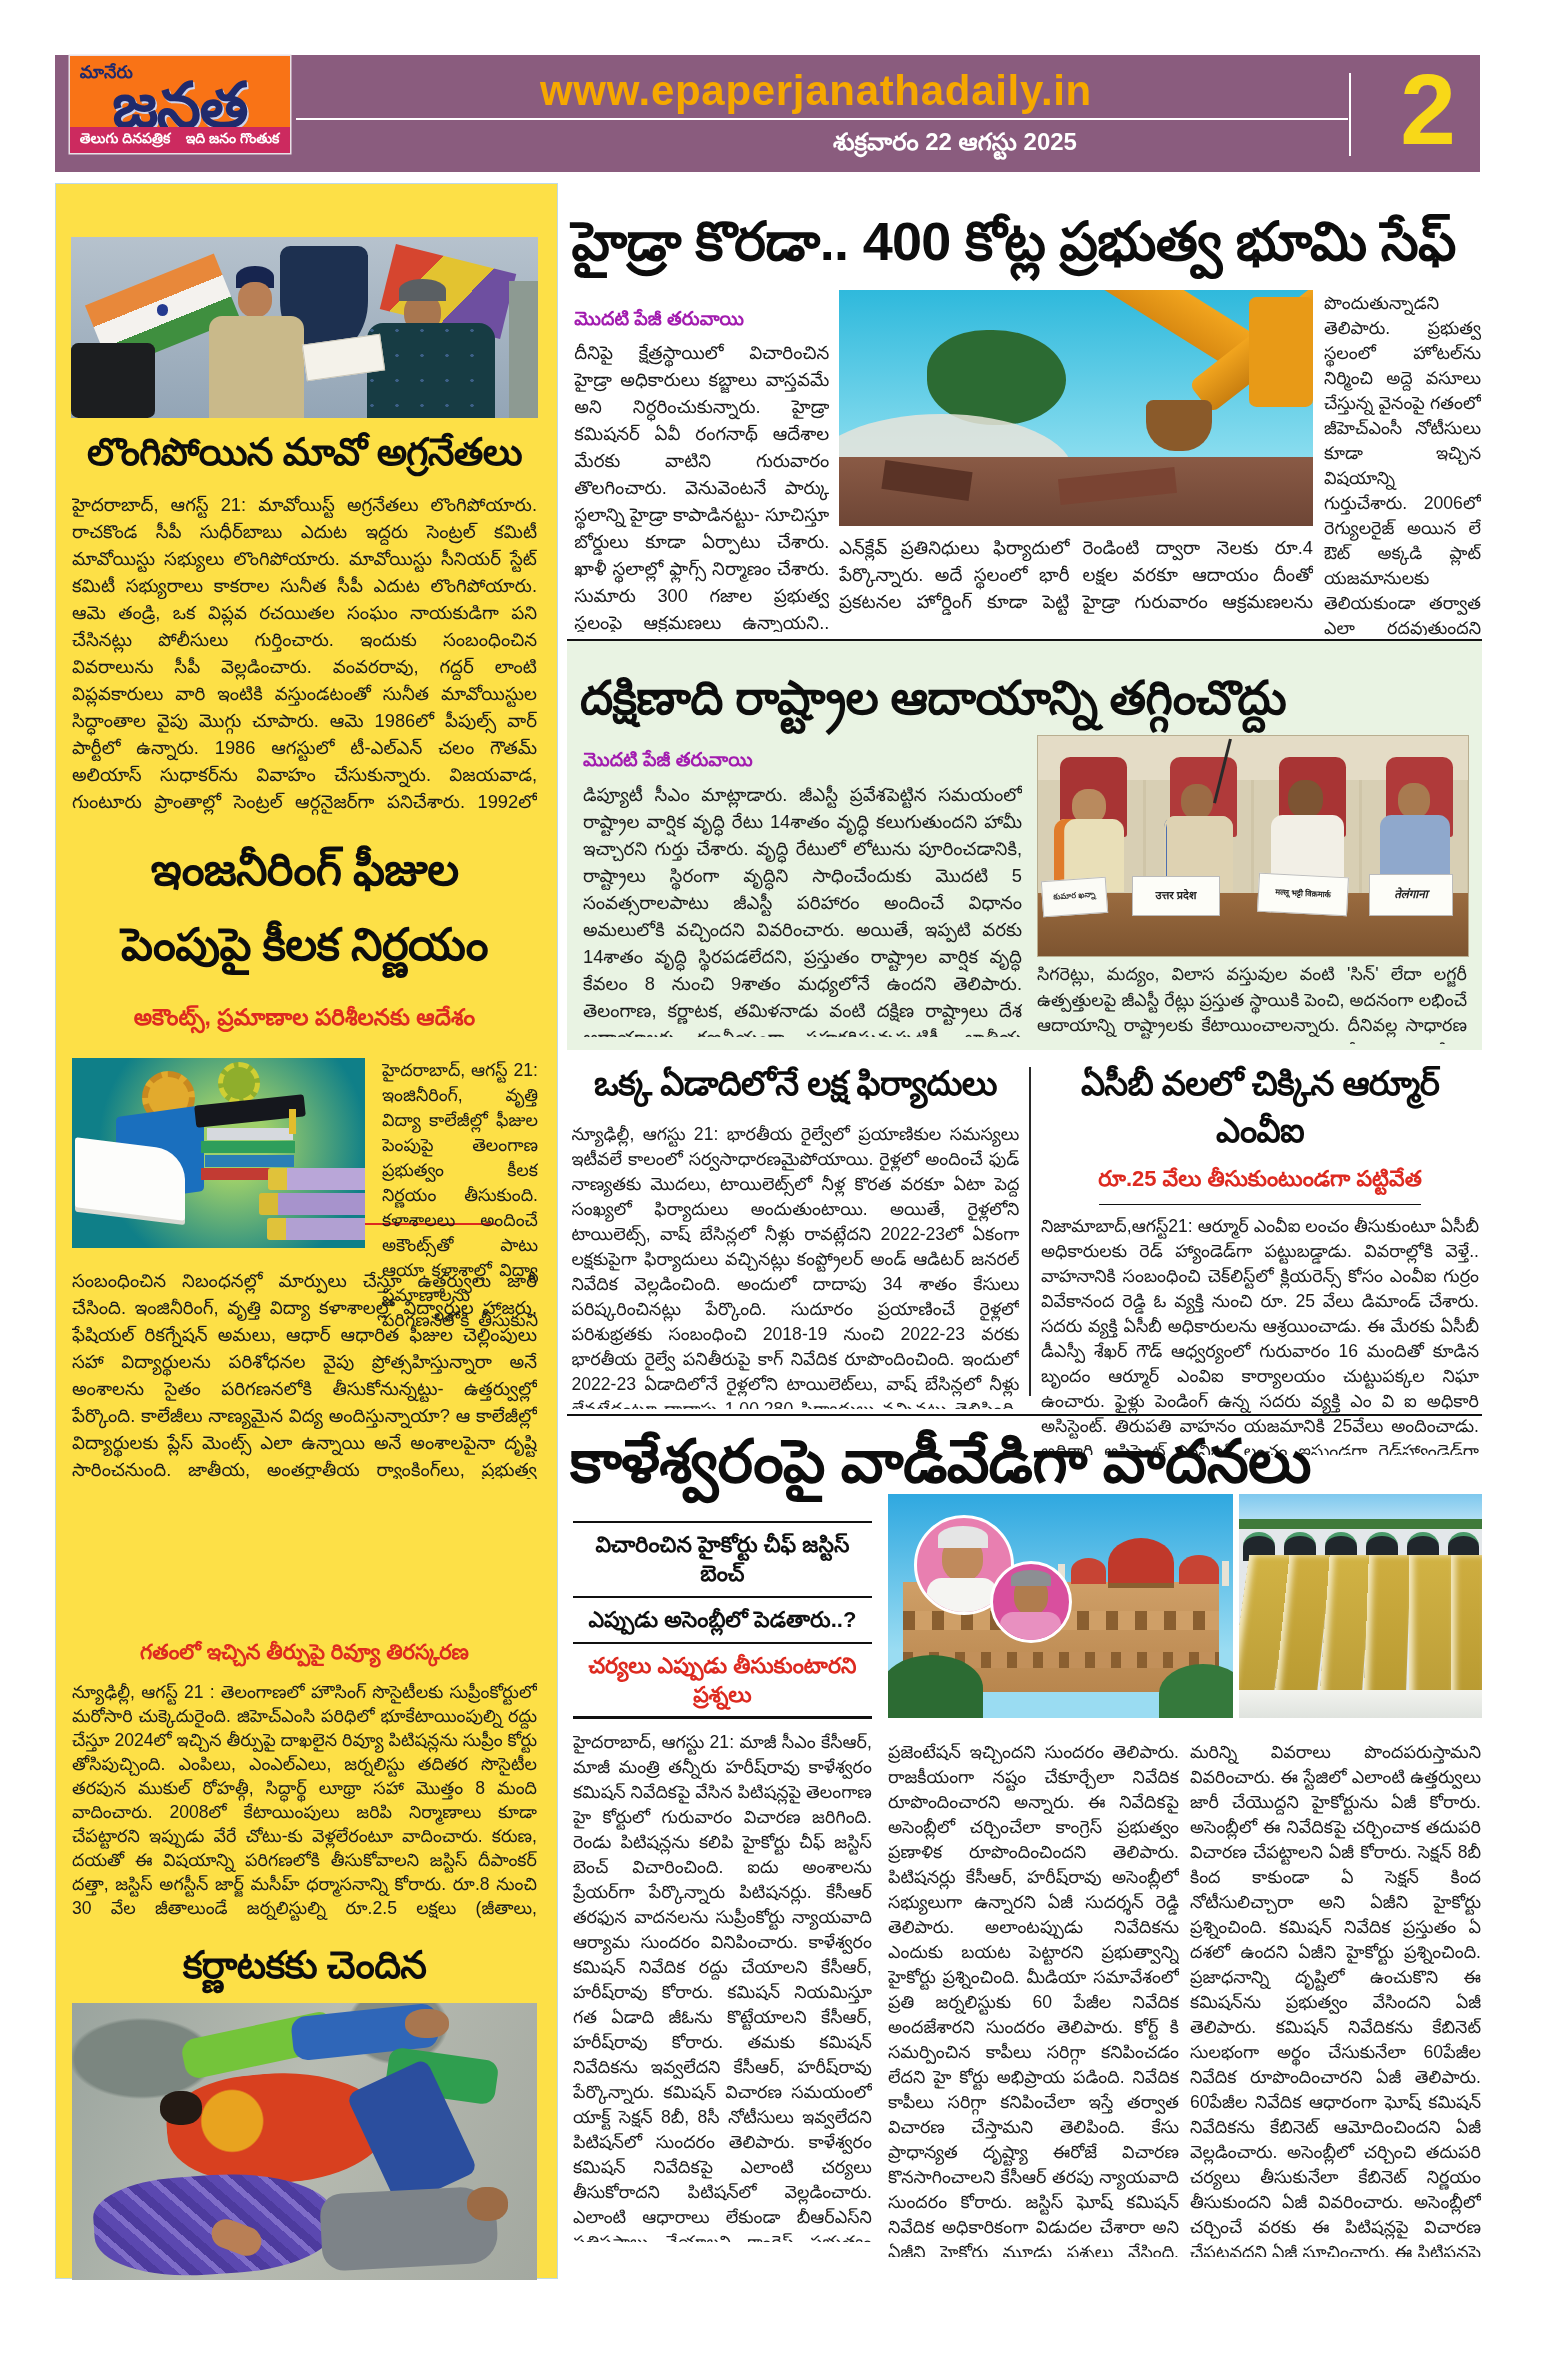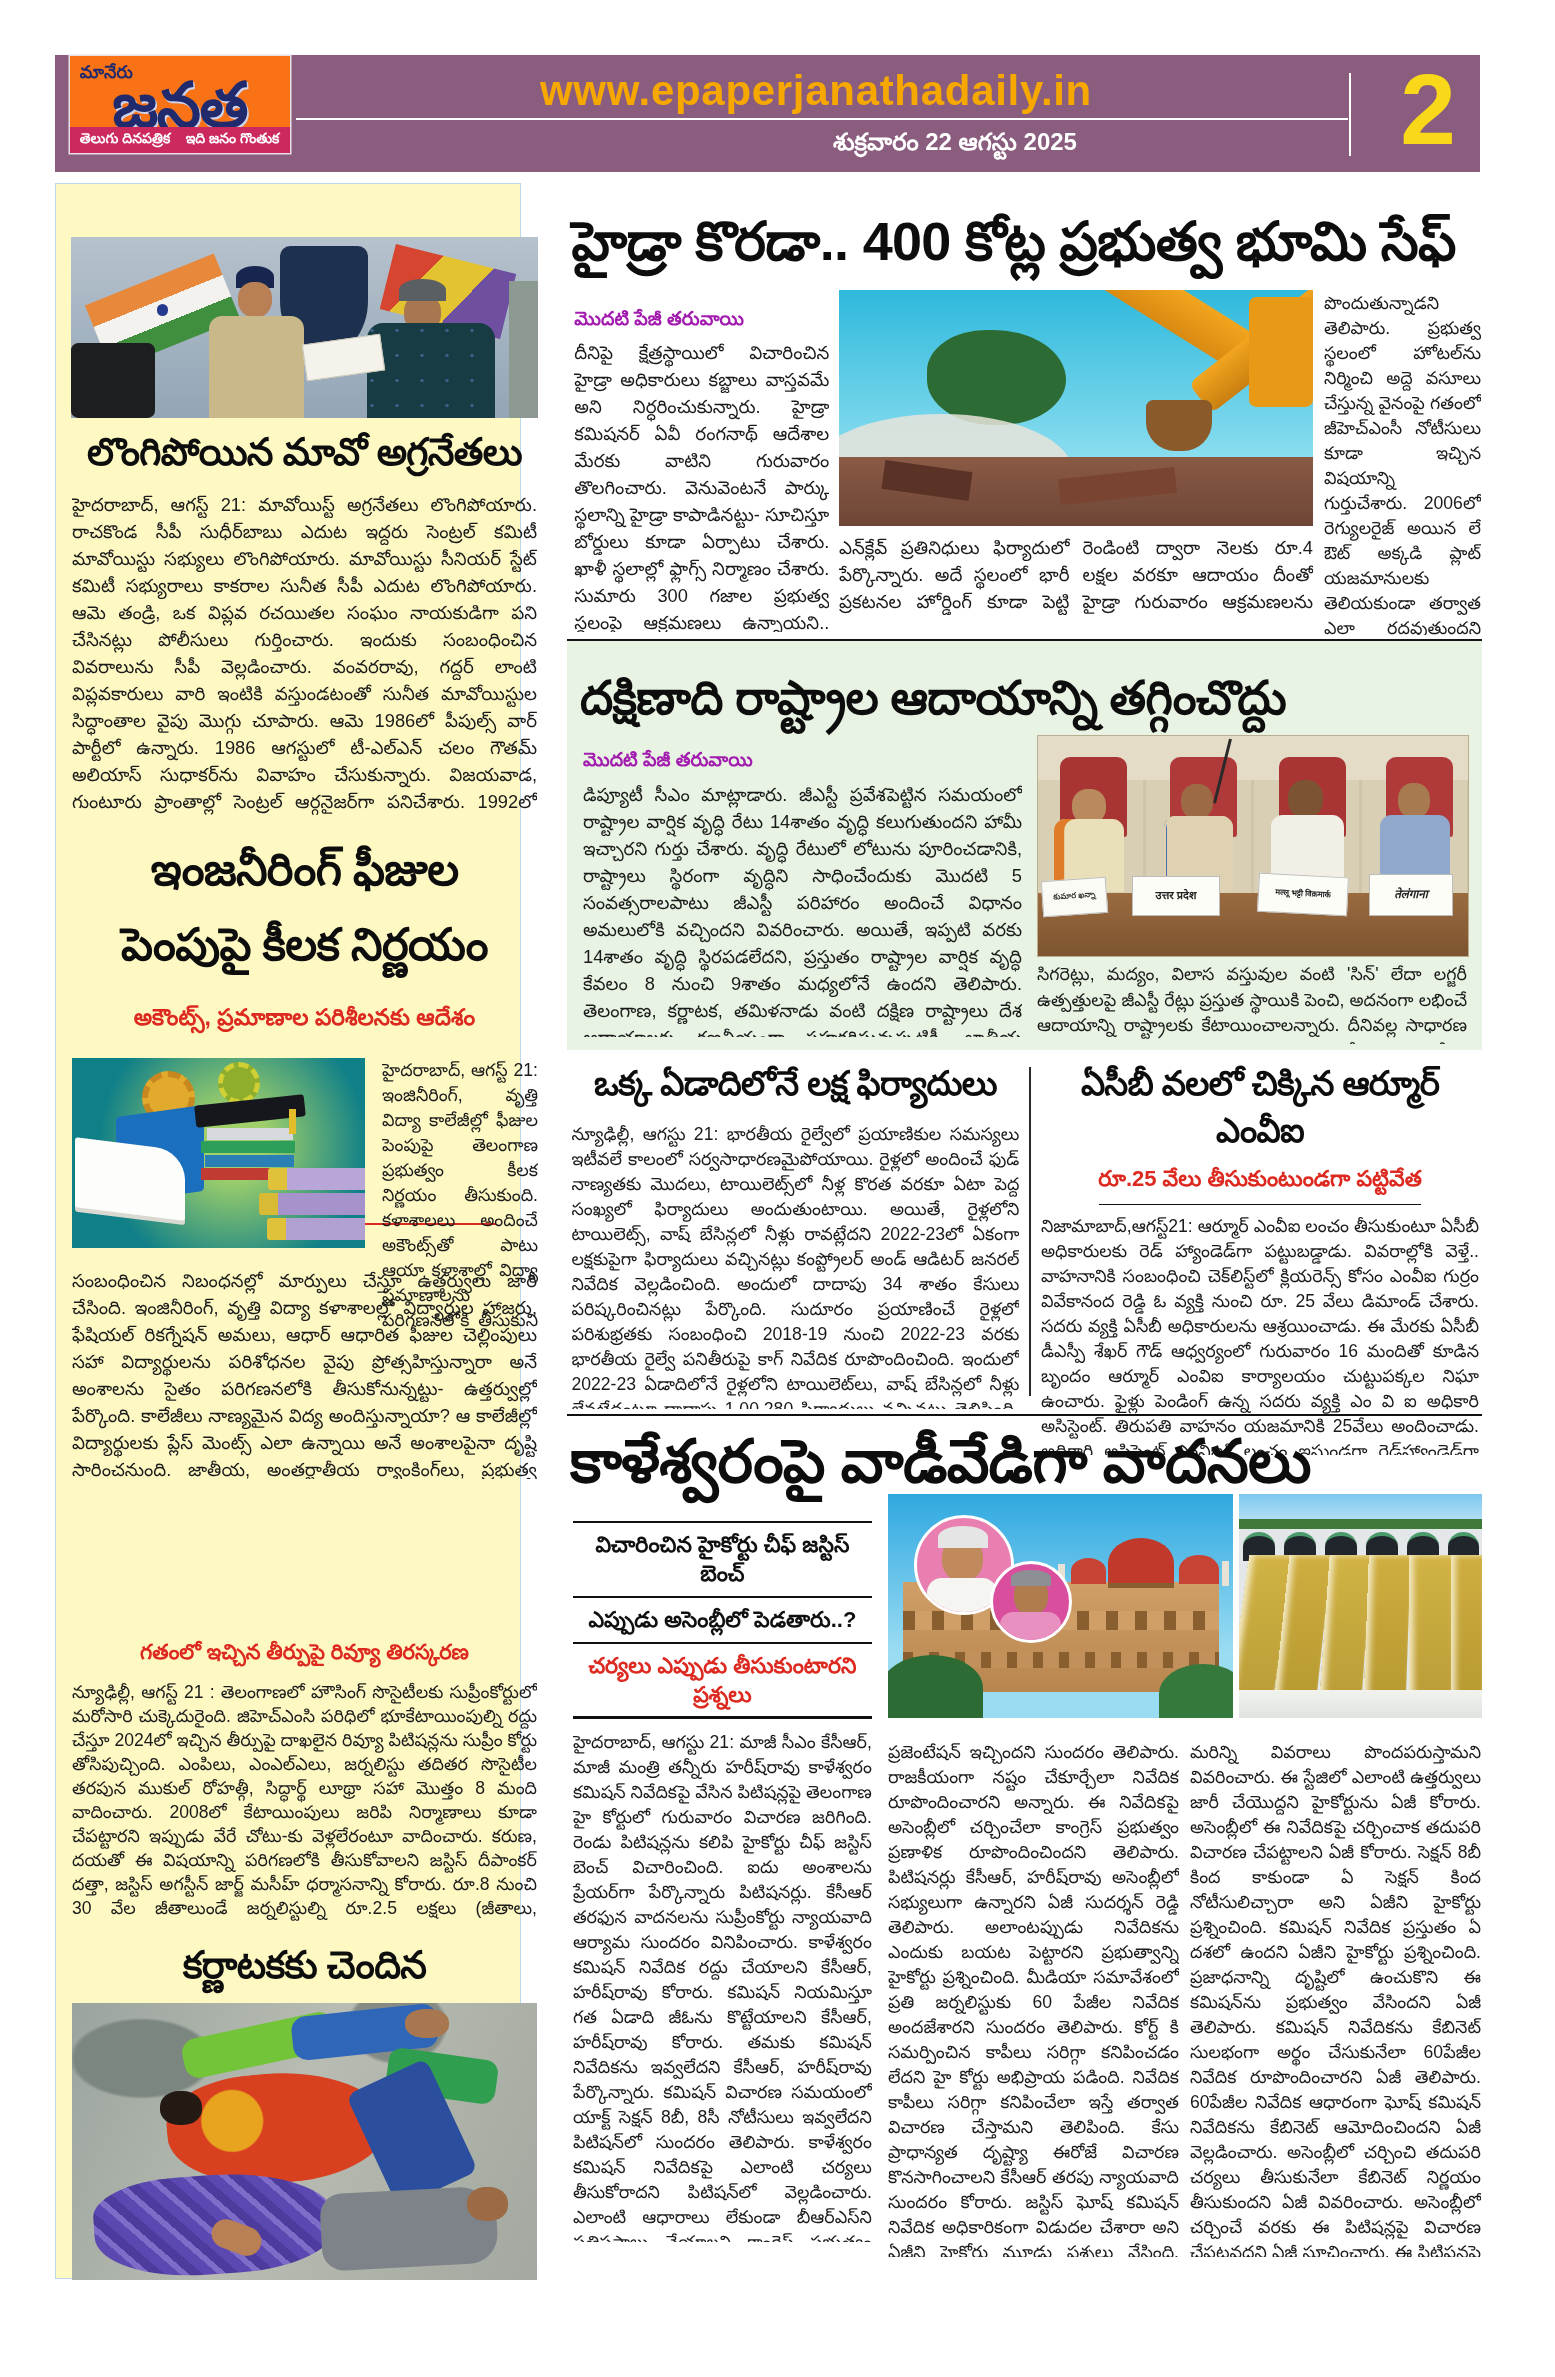--- a/index.html
+++ b/index.html
@@ -21,21 +21,21 @@
   #banner-vline{left:1294px;top:17.6px;width:2.2px;height:83px;background:#ffffff;}
   #page-num{left:1307px;top:-2.9px;width:132px;text-align:center;font-size:100px;font-weight:800;color:#f8d818;}
   
   .headline{font-weight:800;color:#0d0d0d;text-align:center;letter-spacing:-0.7px;}
   .kicker{color:#a21caf;font-weight:bold;font-size:19px;}
   .red-sub{color:#dd2a20;font-weight:800;text-align:center;}
   .body{font-size:18.3px;line-height:27px;text-align:justify;overflow:hidden;}
   .rule{background:#101010;height:2.2px;}
   .redrule{background:#dd2a20;height:2.2px;}
   
-  #leftcol{left:55px;top:183px;width:466px;height:2096px;background:#fef9c3;border:0.7px solid #bcd9ea;box-sizing:border-box;}
+  #leftcol{left:55px;top:183px;width:503px;height:2096px;background:#fde047;border:0.7px solid #bcd9ea;box-sizing:border-box;}
   #leftcol .inner{position:absolute;left:16px;width:465px;}
   
   .scene{position:absolute;overflow:hidden;}
   .s{position:absolute;}
   
   #hydra{left:567px;top:211px;width:915px;height:426px;}
   #south{left:567px;top:639px;width:915px;height:411px;background:#e9f3e3;border-top:2.2px solid #141414;box-sizing:border-box;}
   #row2{left:567px;top:1060px;width:915px;height:353px;}
   #row2-divider{position:absolute;left:462px;top:7.3px;width:1.5px;height:329px;background:#2a2a2a;}
   #kalesh-rule{left:567px;top:1414px;width:915px;height:2.2px;background:#101010;}

